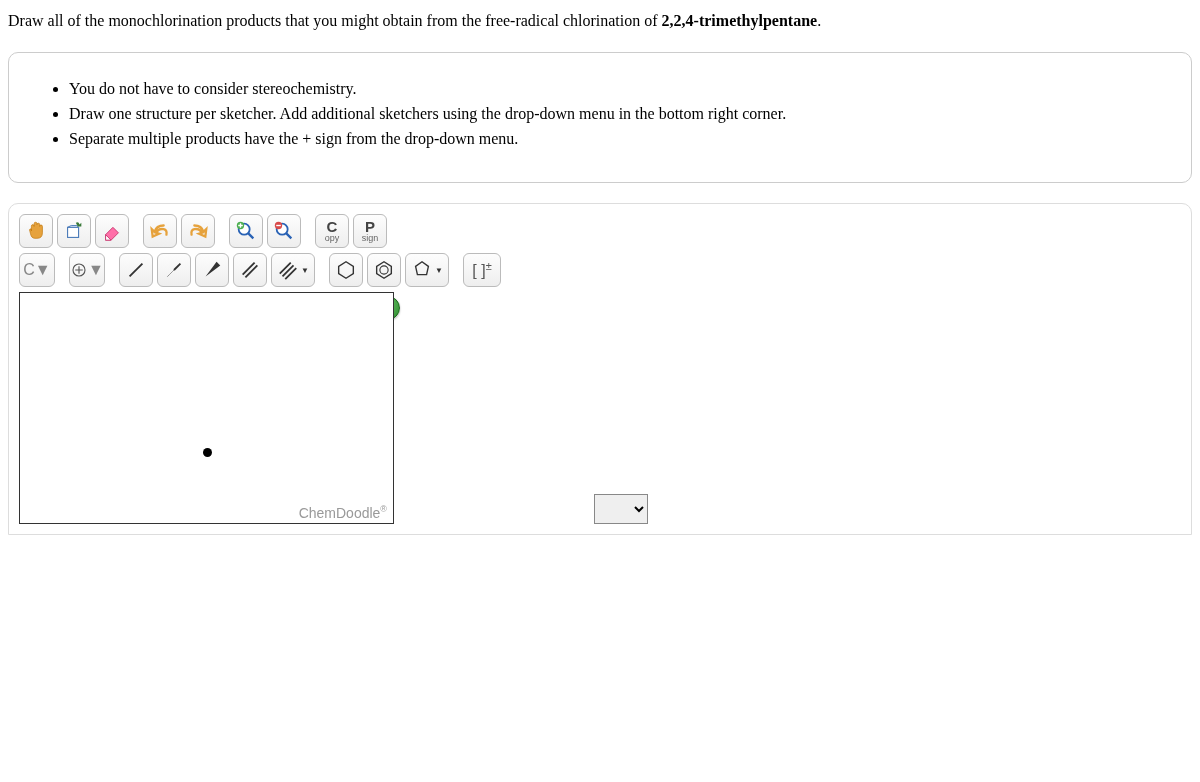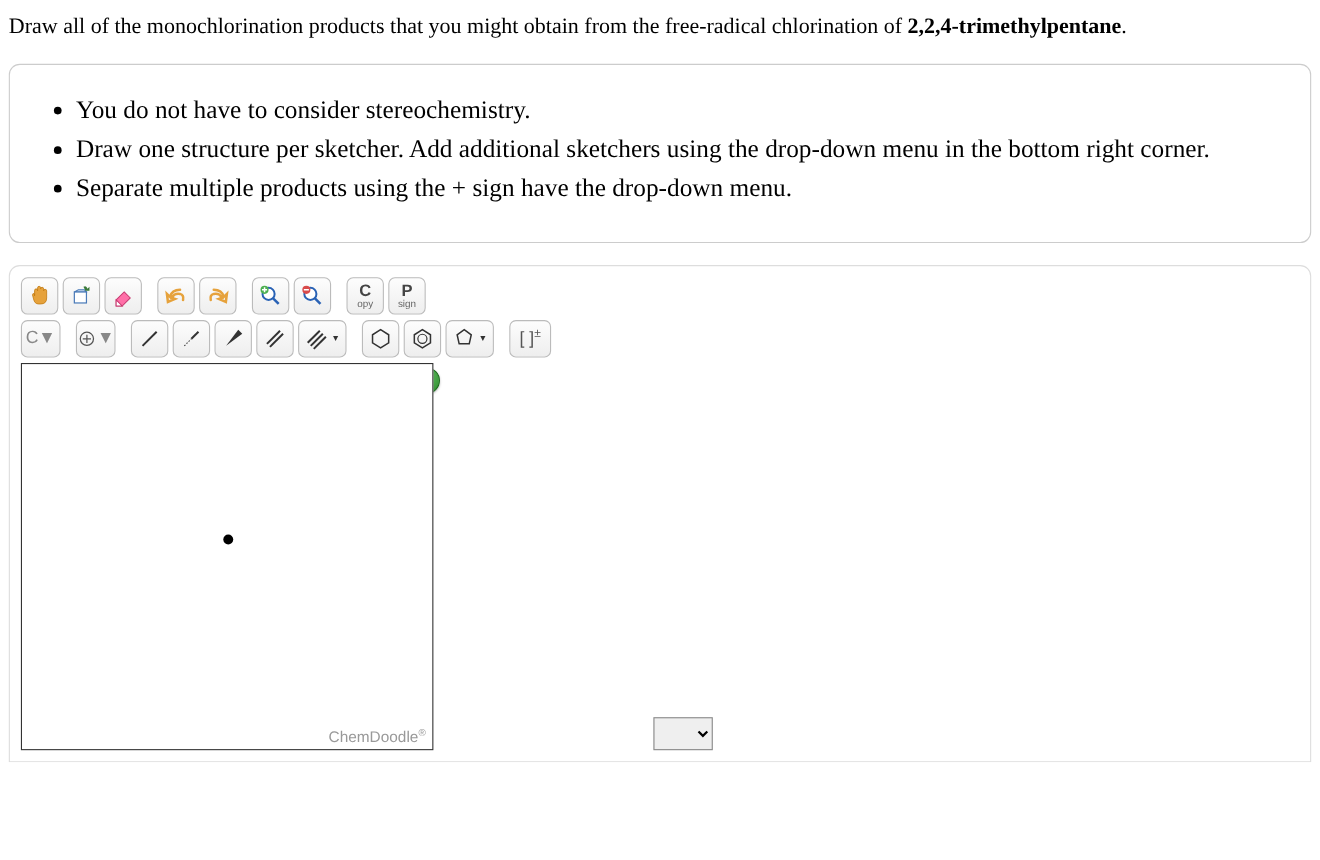--- a/index.html
+++ b/index.html
@@ -9,39 +9,39 @@
     }
     body {
       font-family: Georgia, 'Times New Roman', serif;
       font-size: 20px;
       color: #000;
       background: #fff;
       padding: 0;
     }
     .question {
       padding: 10px 8px 20px 8px;
-      font-size: 20px;
+      font-size: 16px;
       line-height: 1.4;
     }
     .question strong {
       font-weight: bold;
     }
     .info-panel {
       margin: 0 8px 20px 8px;
       border: 1px solid #ccc;
       border-radius: 10px;
       padding: 24px 28px 30px 28px;
       background: #fff;
     }
     .info-panel ul {
       list-style: disc;
       padding-left: 32px;
     }
     .info-panel li {
-      font-size: 23px;
+      font-size: 16px;
       line-height: 1.5;
       margin-bottom: 1px;
     }
     .answer-area {
       margin: 0 8px;
       border: 1px solid #ddd;
       border-top-left-radius: 10px;
       border-top-right-radius: 10px;
       padding: 10px;
       background: #fff;
@@ -112,21 +112,21 @@
     }
     .spacer {
       width: 6px;
     }
     .canvas-container {
       position: relative;
       display: inline-block;
     }
     .canvas {
       width: 375px;
-      height: 352px;
+      height: 232px;
       border: 1px solid #333;
       background: #fff;
       position: relative;
     }
     .canvas .atom-dot {
       position: absolute;
       left: 183px;
       top: 155px;
       width: 9px;
       height: 9px;
@@ -186,21 +186,21 @@
 <body>
 
 <div class="question">
   <span>Draw all of the monochlorination products that you might obtain from the free-radical chlorination of </span><strong>2,2,4-trimethylpentane</strong><span>.</span>
 </div>
 
 <div class="info-panel">
   <ul>
     <li>You do not have to consider stereochemistry.</li>
     <li>Draw one structure per sketcher. Add additional sketchers using the drop-down menu in the bottom right corner.</li>
-    <li>Separate multiple products using the + sign have the drop-down menu.</li>
+    <li>Separate multiple products have the + sign from the drop-down menu.</li>
   </ul>
 </div>
 
 <div class="answer-area">
 
   <div class="toolbar-row">
     <div class="tool-btn">
       <svg viewBox="0 0 24 24">
           <path fill="#e6a23c" stroke="#c27a10" stroke-width="0.8" d="M7 12 L7 7 Q7 5 8.5 5 Q10 5 10 7 L10 4 Q10 2.5 11.5 2.5 Q13 2.5 13 4 L13 5 Q13 3.5 14.5 3.5 Q16 3.5 16 5 L16 7 Q16 5.5 17.5 5.5 Q19 5.5 19 7 L19 14 Q19 20 13 20 L11 20 Q7 20 6 15 L5 11 Q5 9 7 10 Z"></path>
         </svg>

